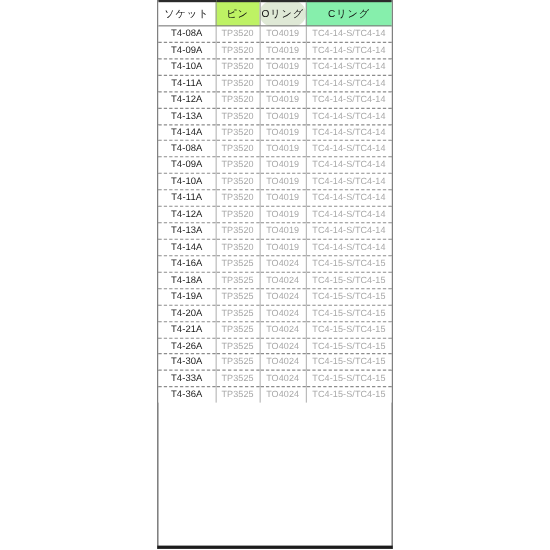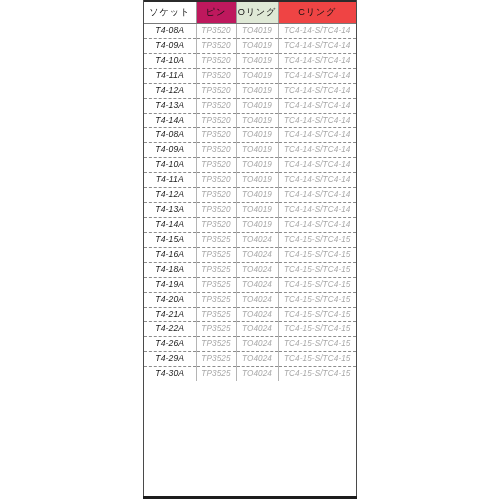--- a/index.html
+++ b/index.html
@@ -52,26 +52,26 @@
     font-weight: normal;
     font-size: 9.2px;
     letter-spacing: 0.8px;
     color: #111111;
     border-top: 2px solid #2b2b2b;
     border-bottom: 1px solid #7a7a7a;
     border-right: 1px solid #9a9a9a;
   }
   table.parts thead th.last { border-right: none; }
   th.h-socket { background: #ffffff; }
-  th.h-pin    { background: #be185d; }
-  th.h-oring  { background: #dfe9d6; }
-  th.h-cring  { background: #ef4444; }
+  th.h-pin    { background: #bef264; }
+  th.h-oring  { background: #dfe9d6; border-radius: 11px; }
+  th.h-cring  { background: #86efac; }
 
   
-  table.parts tbody tr { height: 13.92px; font-style: italic; }
+  table.parts tbody tr { height: 13.92px; }
   table.parts tbody td {
     padding: 0 2px;
     height: 13.92px;
     line-height: 13.92px;
     text-align: center;
     white-space: nowrap;
     overflow: hidden;
     border-bottom: 1px dashed #8d8d8d;
     border-right: 1px solid #b4b4b4;
     background: #ffffff;
@@ -205,26 +205,20 @@
             <td class="cell-oring">TO4019</td>
             <td class="cell-cring">TC4-14-S/TC4-14</td>
           </tr>
           <tr>
             <td class="cell-socket">T4-14A</td>
             <td class="cell-pin">TP3520</td>
             <td class="cell-oring">TO4019</td>
             <td class="cell-cring">TC4-14-S/TC4-14</td>
           </tr>
           <tr>
-            <td class="cell-socket">T4-15A</td>
-            <td class="cell-pin">TP3525</td>
-            <td class="cell-oring">TO4024</td>
-            <td class="cell-cring">TC4-15-S/TC4-15</td>
-          </tr>
-          <tr>
             <td class="cell-socket">T4-16A</td>
             <td class="cell-pin">TP3525</td>
             <td class="cell-oring">TO4024</td>
             <td class="cell-cring">TC4-15-S/TC4-15</td>
           </tr>
           <tr>
             <td class="cell-socket">T4-18A</td>
             <td class="cell-pin">TP3525</td>
             <td class="cell-oring">TO4024</td>
             <td class="cell-cring">TC4-15-S/TC4-15</td>
@@ -241,39 +235,39 @@
             <td class="cell-oring">TO4024</td>
             <td class="cell-cring">TC4-15-S/TC4-15</td>
           </tr>
           <tr>
             <td class="cell-socket">T4-21A</td>
             <td class="cell-pin">TP3525</td>
             <td class="cell-oring">TO4024</td>
             <td class="cell-cring">TC4-15-S/TC4-15</td>
           </tr>
           <tr>
-            <td class="cell-socket">T4-22A</td>
-            <td class="cell-pin">TP3525</td>
-            <td class="cell-oring">TO4024</td>
-            <td class="cell-cring">TC4-15-S/TC4-15</td>
-          </tr>
-          <tr>
             <td class="cell-socket">T4-26A</td>
             <td class="cell-pin">TP3525</td>
             <td class="cell-oring">TO4024</td>
             <td class="cell-cring">TC4-15-S/TC4-15</td>
           </tr>
           <tr>
-            <td class="cell-socket">T4-29A</td>
-            <td class="cell-pin">TP3525</td>
-            <td class="cell-oring">TO4024</td>
-            <td class="cell-cring">TC4-15-S/TC4-15</td>
-          </tr>
-          <tr>
             <td class="cell-socket">T4-30A</td>
+            <td class="cell-pin">TP3525</td>
+            <td class="cell-oring">TO4024</td>
+            <td class="cell-cring">TC4-15-S/TC4-15</td>
+          </tr>
+          <tr>
+            <td class="cell-socket">T4-33A</td>
+            <td class="cell-pin">TP3525</td>
+            <td class="cell-oring">TO4024</td>
+            <td class="cell-cring">TC4-15-S/TC4-15</td>
+          </tr>
+          <tr>
+            <td class="cell-socket">T4-36A</td>
             <td class="cell-pin">TP3525</td>
             <td class="cell-oring">TO4024</td>
             <td class="cell-cring">TC4-15-S/TC4-15</td>
           </tr>
         </tbody>
     </table>
   </div>
 
   <div id="table-bottom-rule"></div>
 

